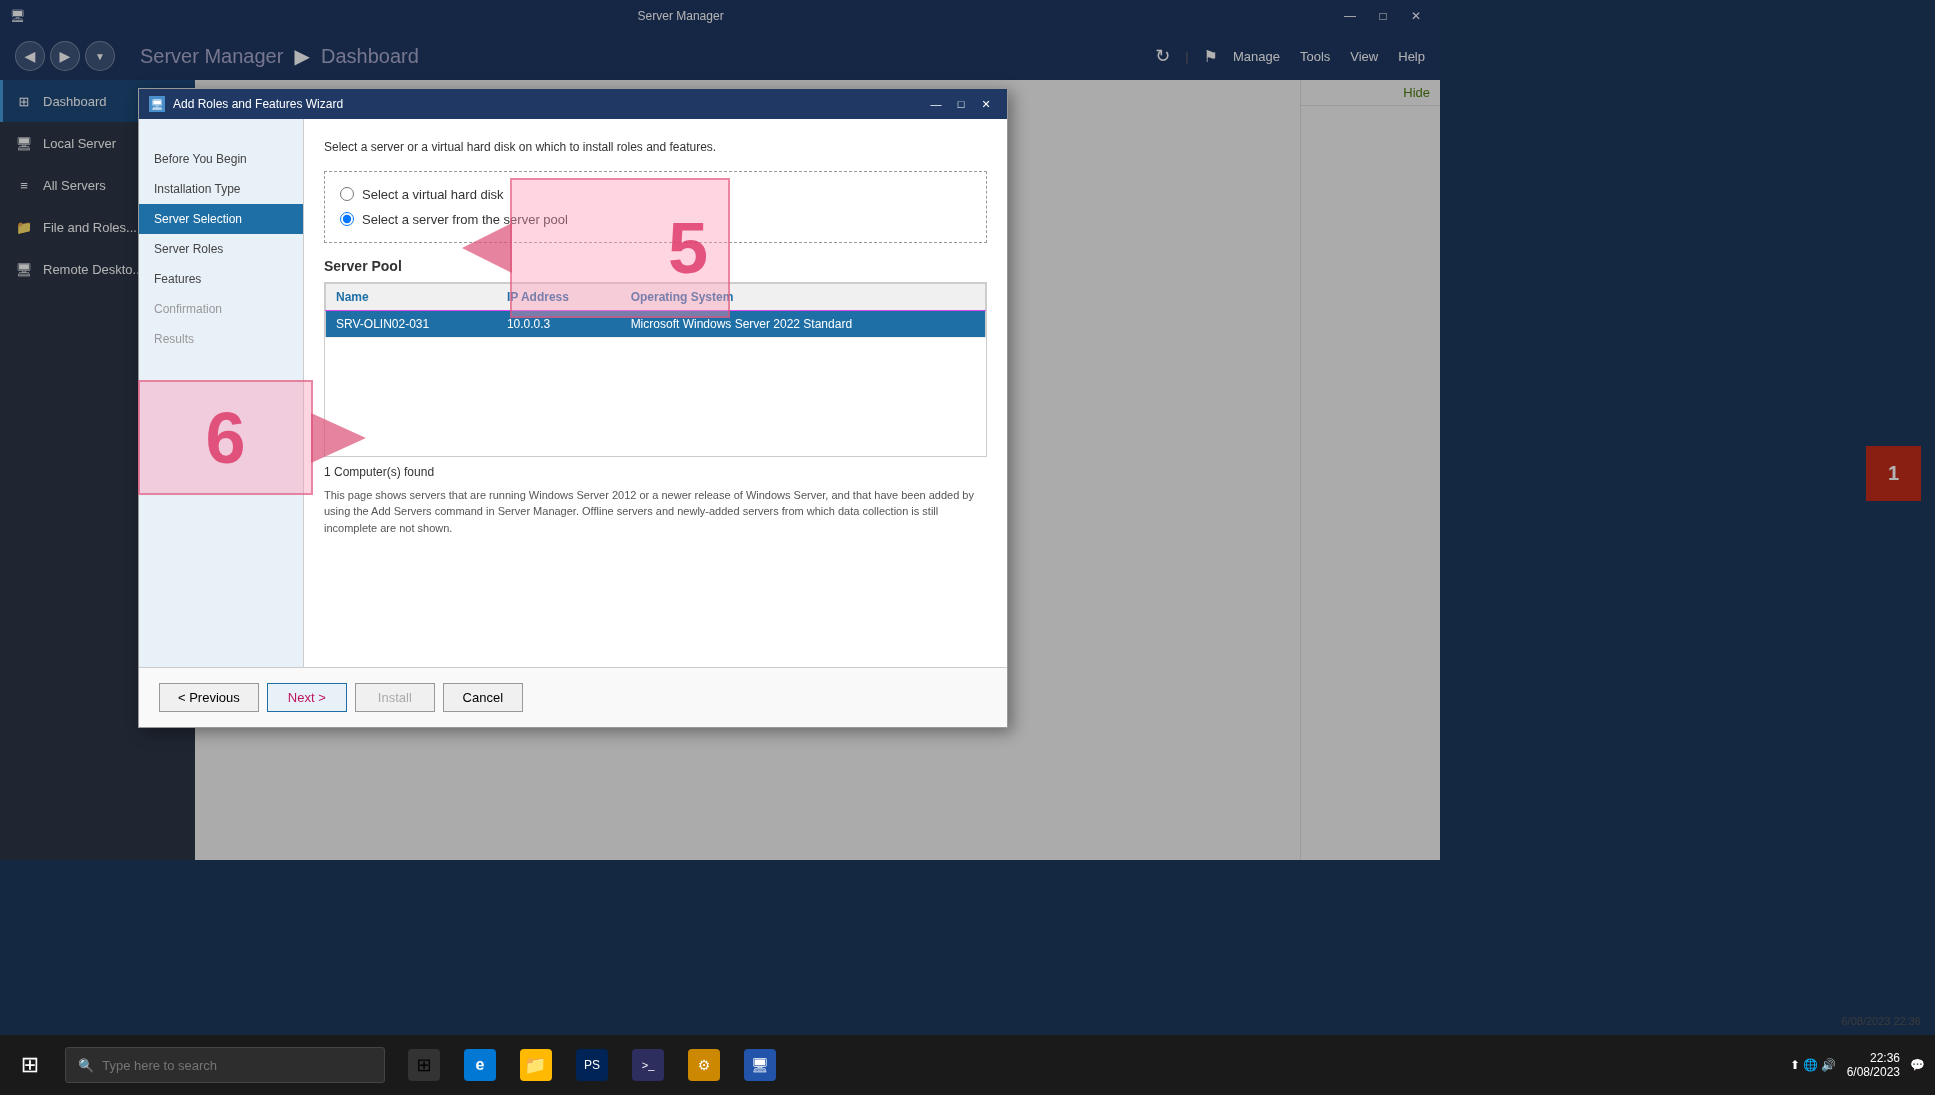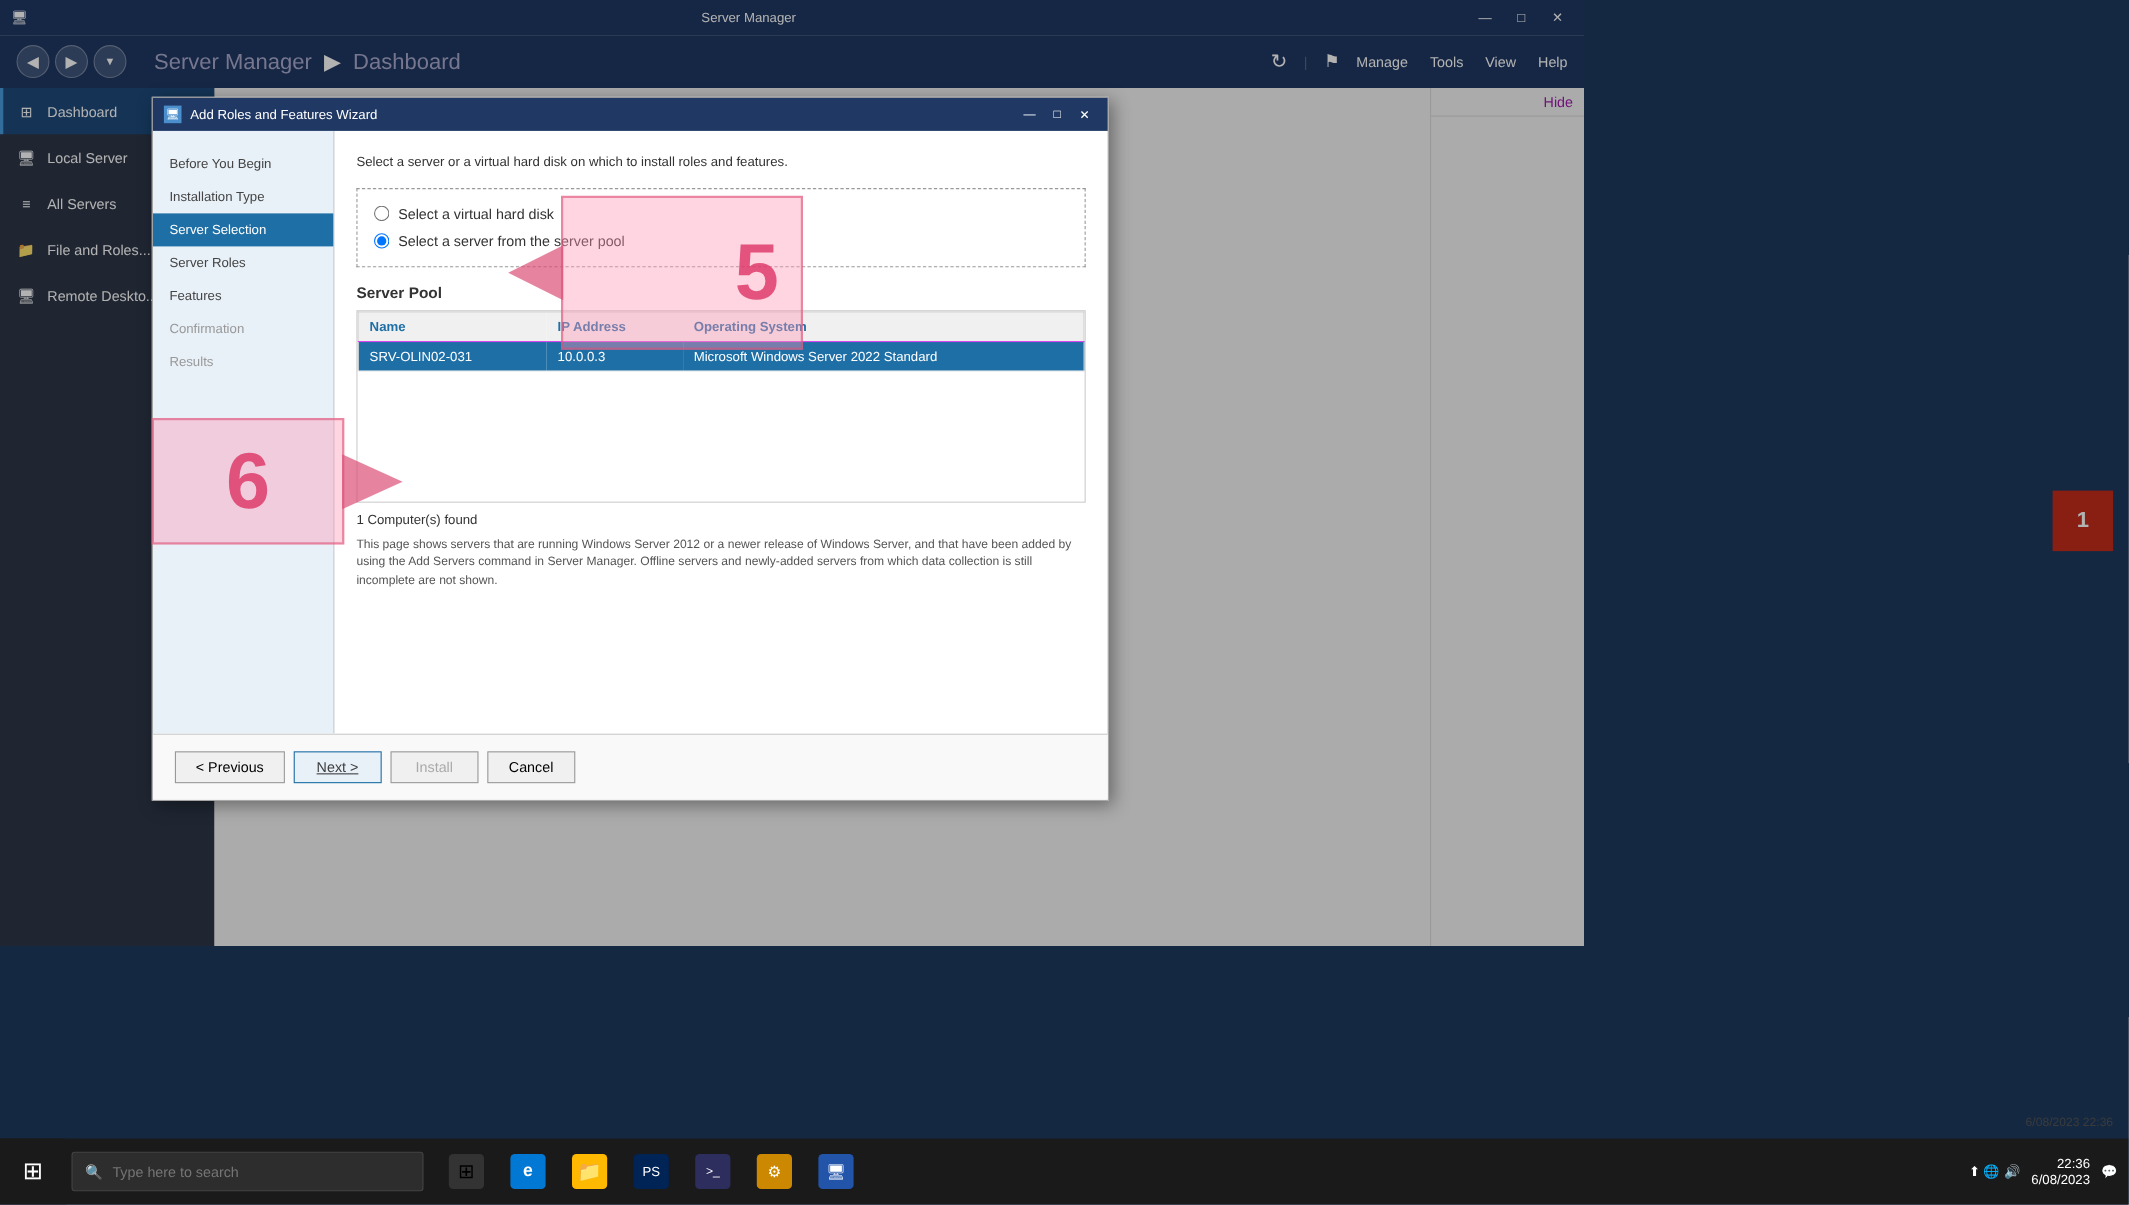--- a/index.html
+++ b/index.html
@@ -244,21 +244,21 @@
       width: 140px;
       background: #f5f5f5;
       border-left: 1px solid #ddd;
       flex-shrink: 0;
       display: flex;
       flex-direction: column;
     }
     .sm-right-hide {
       padding: 5px 10px;
       text-align: right;
-      color: #a21caf;
+      color: #4d7c0f;
       cursor: pointer;
       font-size: 13px;
       border-bottom: 1px solid #ddd;
     }
 
     
     .modal-overlay {
       position: absolute;
       top: 0;
       left: 0;
@@ -324,21 +324,21 @@
       flex: 1;
       overflow: hidden;
     }
 
     
     .wizard-nav {
       width: 165px;
       background: #e8f0f8;
       border-right: 1px solid #ccc;
       flex-shrink: 0;
-      padding-top: 15px;
+      padding-top: 25px;
     }
     .wizard-nav-item {
       padding: 8px 15px;
       font-size: 12px;
       color: #444;
       cursor: pointer;
     }
     .wizard-nav-item.active {
       background: #1e6fa5;
       color: #ffffff;
@@ -500,22 +500,21 @@
       font-size: 13px;
       border: 1px solid #999;
       background: #f0f0f0;
       cursor: pointer;
       min-width: 80px;
       text-align: center;
     }
     .wizard-btn.primary {
       background: #e8f0f8;
       border-color: #1e6fa5;
-      color: #404040;
-      text-decoration: underline;
+      color: #be185d;
     }
     .wizard-btn:disabled { color: #aaa; cursor: not-allowed; }
 
     
     .annotation-5 {
       position: absolute;
       top: 178px;
       left: 510px;
       width: 220px;
       height: 140px;

